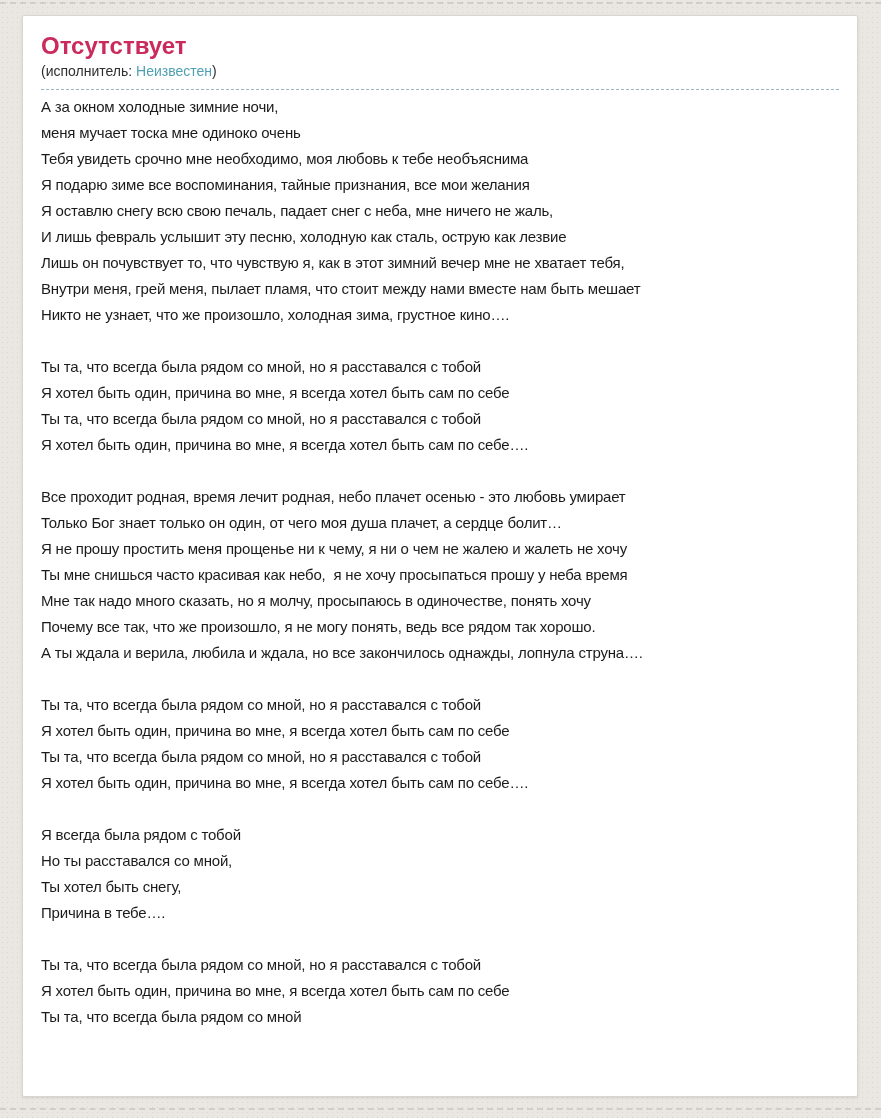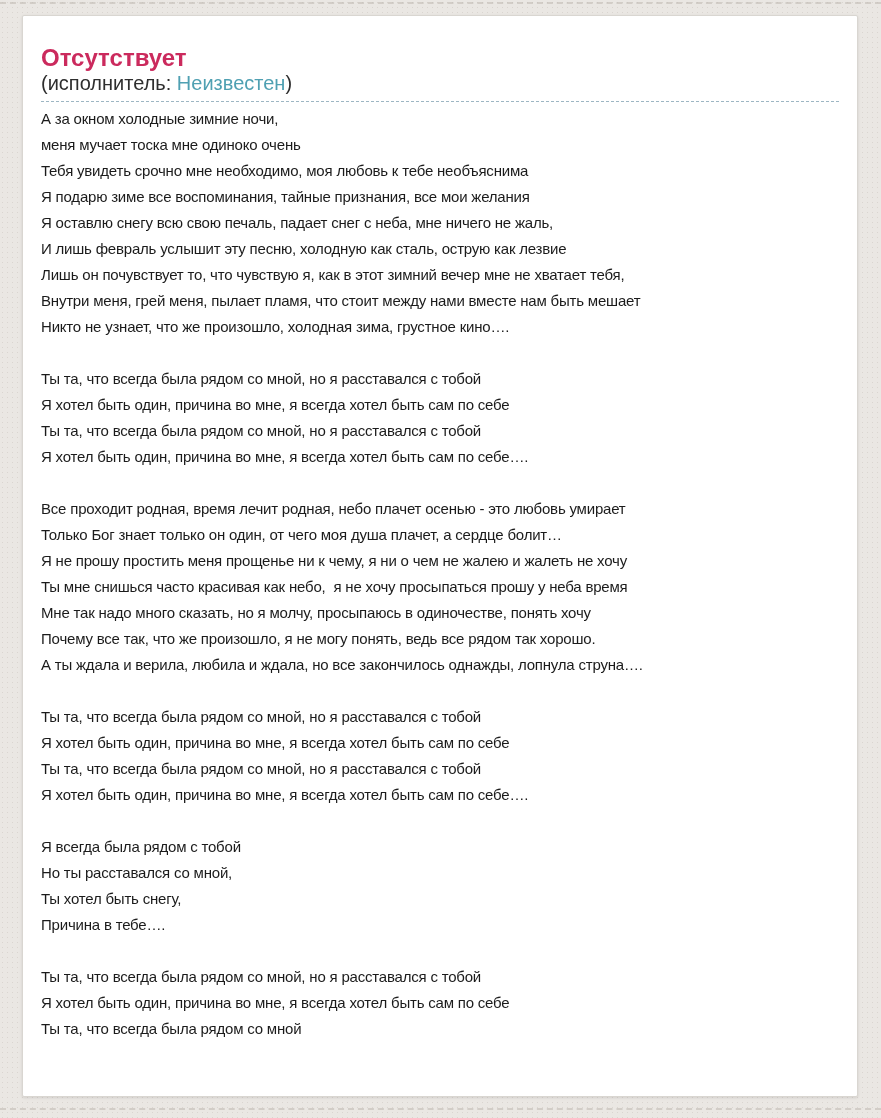--- a/index.html
+++ b/index.html
@@ -31,33 +31,33 @@
     box-sizing: border-box;
     background: var(--card_bg, #ffffff);
     border: 1px solid #d9d6d1;
     border-radius: 2px;
     box-shadow: 0 1px 3px rgba(0,0,0,0.10);
     padding: 0 18px;
     overflow: visible;
   }
 
   .header {
-    padding-top: 28px;
+    padding-top: 16px;
     padding-bottom: 7px;
     border-bottom: 1px dashed var(--divider, #9db6c3);
   }
   .song-title {
     margin: 0;
     font-size: 24px;
     line-height: 28px;
     font-weight: bold;
     color: var(--title, #cb2a5d);
   }
   .subtitle {
-    font-size: 20px;
+    font-size: 14px;
     line-height: 22px;
     color: var(--subtitle_text, #2e2e2e);
     white-space: pre;
   }
   .subtitle a {
     color: var(--artist_link, #4fa0b2);
     text-decoration: none;
     cursor: pointer;
   }
 

